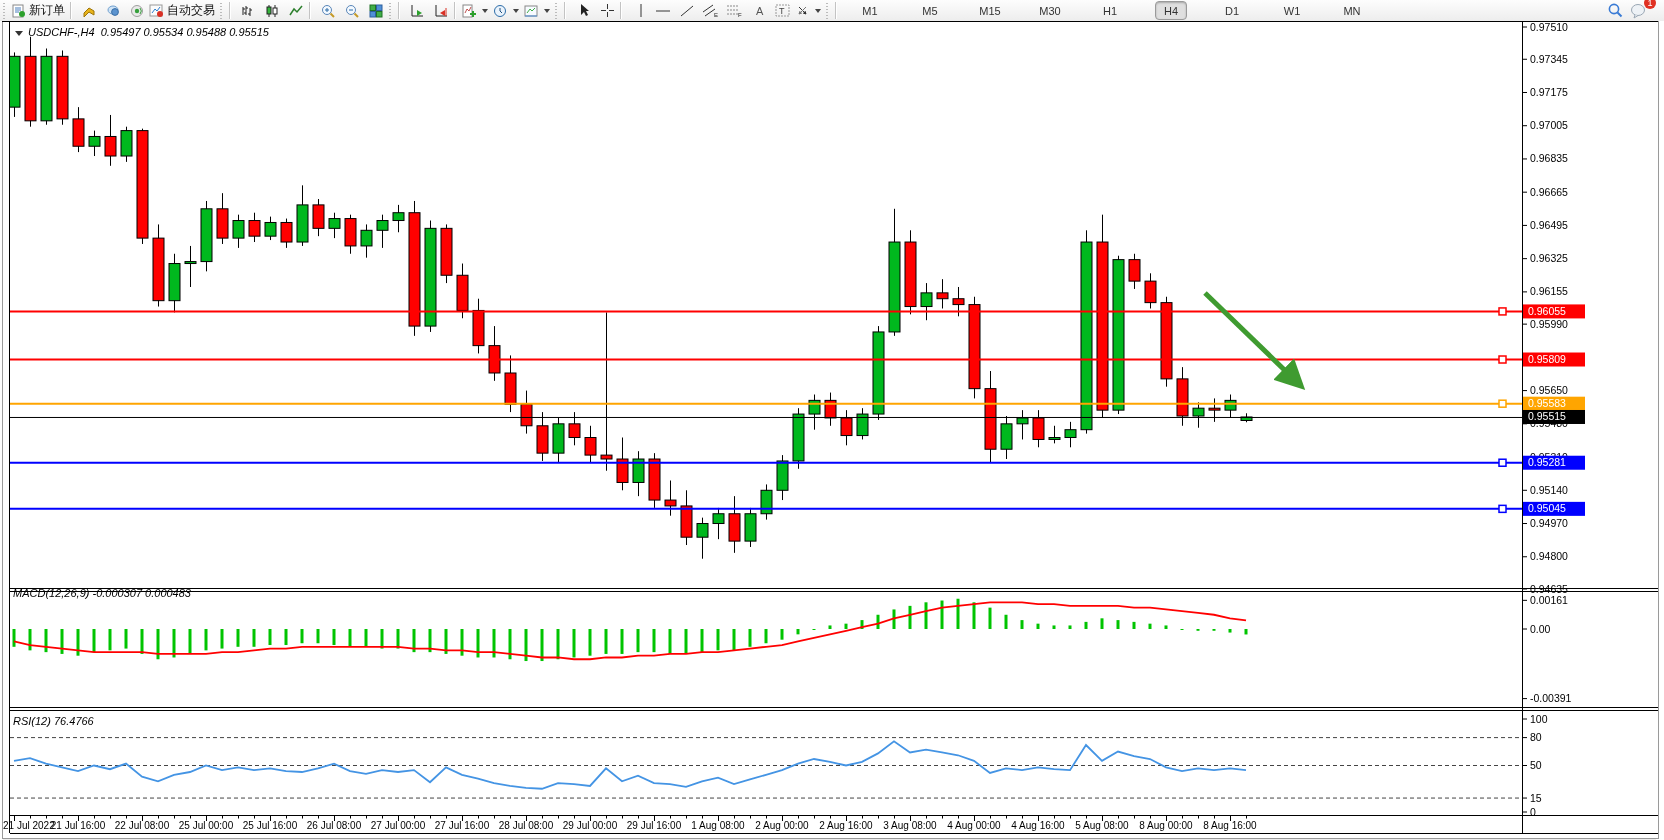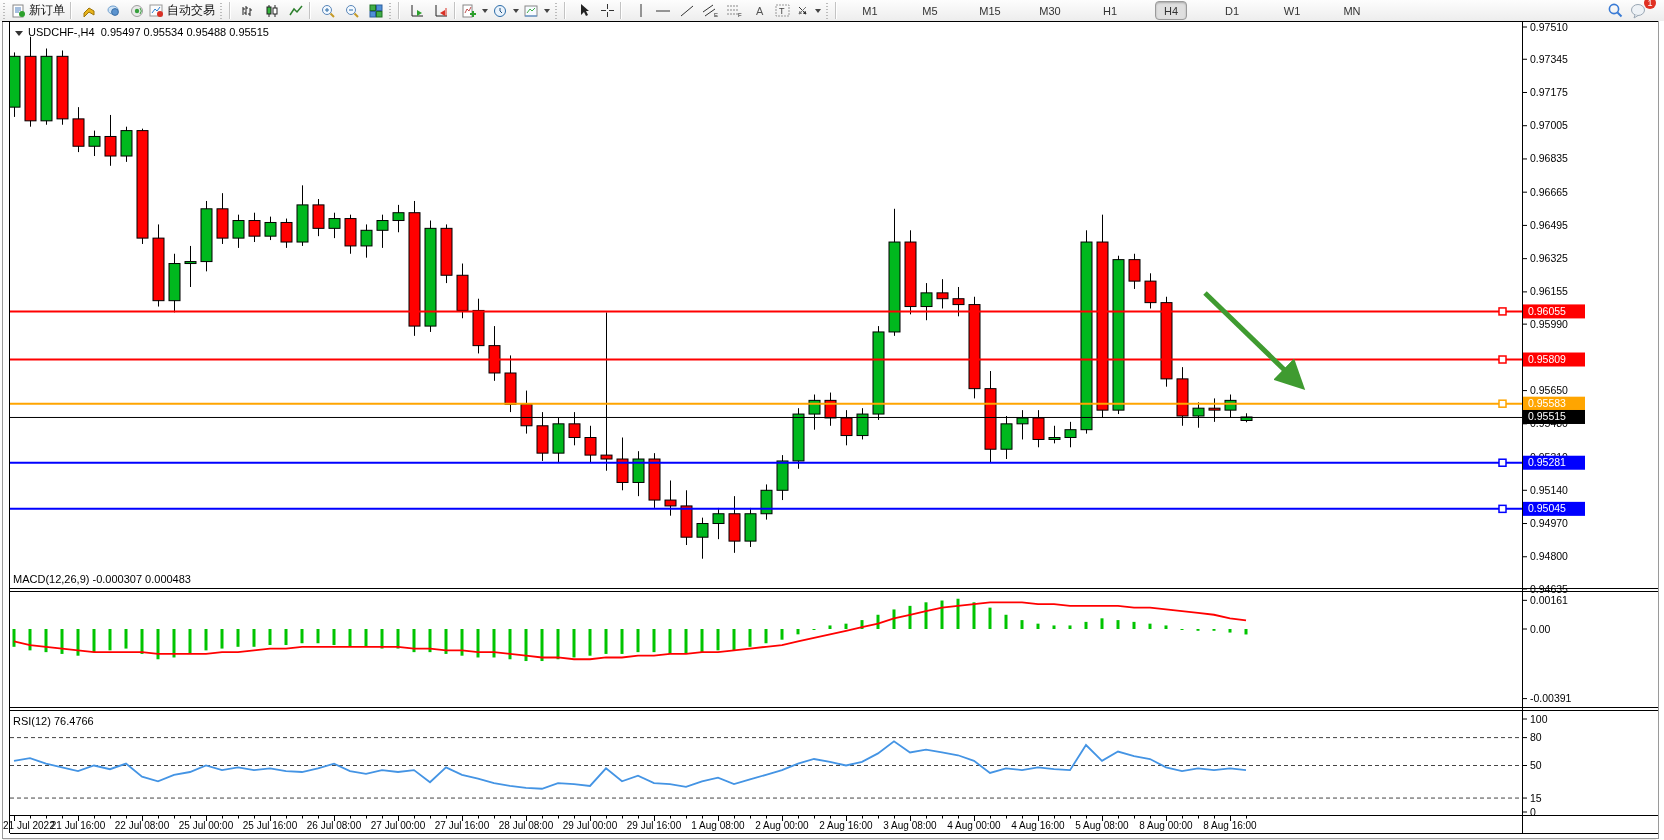--- a/index.html
+++ b/index.html
@@ -17,23 +17,23 @@
   .tf{height:17px;min-width:24px;padding:0 3px;margin:0 15px;display:flex;align-items:center;justify-content:center;
     font-size:11px;color:#333;}
   .tf.active{background:#dfdfdf;border:1px solid #9a9a9a;border-radius:4px;box-shadow:inset 0 1px 2px rgba(0,0,0,.25);}
   .dd{width:0;height:0;border-left:3px solid transparent;border-right:3px solid transparent;border-top:4px solid #444;margin-left:2px;}
   .spacer{flex:1;}
   .badge{position:absolute;top:-4px;right:-6px;background:#e03123;color:#fff;border-radius:50%;
     width:12px;height:12px;font-size:9px;display:flex;align-items:center;justify-content:center;}
   
   #chartwin{position:absolute;top:21px;left:0;width:1664px;height:819px;}
   #plot{position:absolute;top:0;left:0;}
-  .overlay-label{position:absolute;font-size:11px;color:#000;white-space:pre;}
+  .overlay-label{position:absolute;font-size:11px;color:#000;white-space:pre;font-style:italic;}
   #chart-title{top:5px;left:15px;}
-  #macd-label{top:552px;left:13px;}
+  #macd-label{top:566px;left:13px;}
   #rsi-label{top:694px;left:13px;}
   .tri-down{display:inline-block;width:0;height:0;border-left:4px solid transparent;border-right:4px solid transparent;
     border-top:5px solid #333;margin-right:5px;vertical-align:middle;}
 </style>
 </head>
 <body>
 
 <div id="app">
 
   <div id="toolbar">

